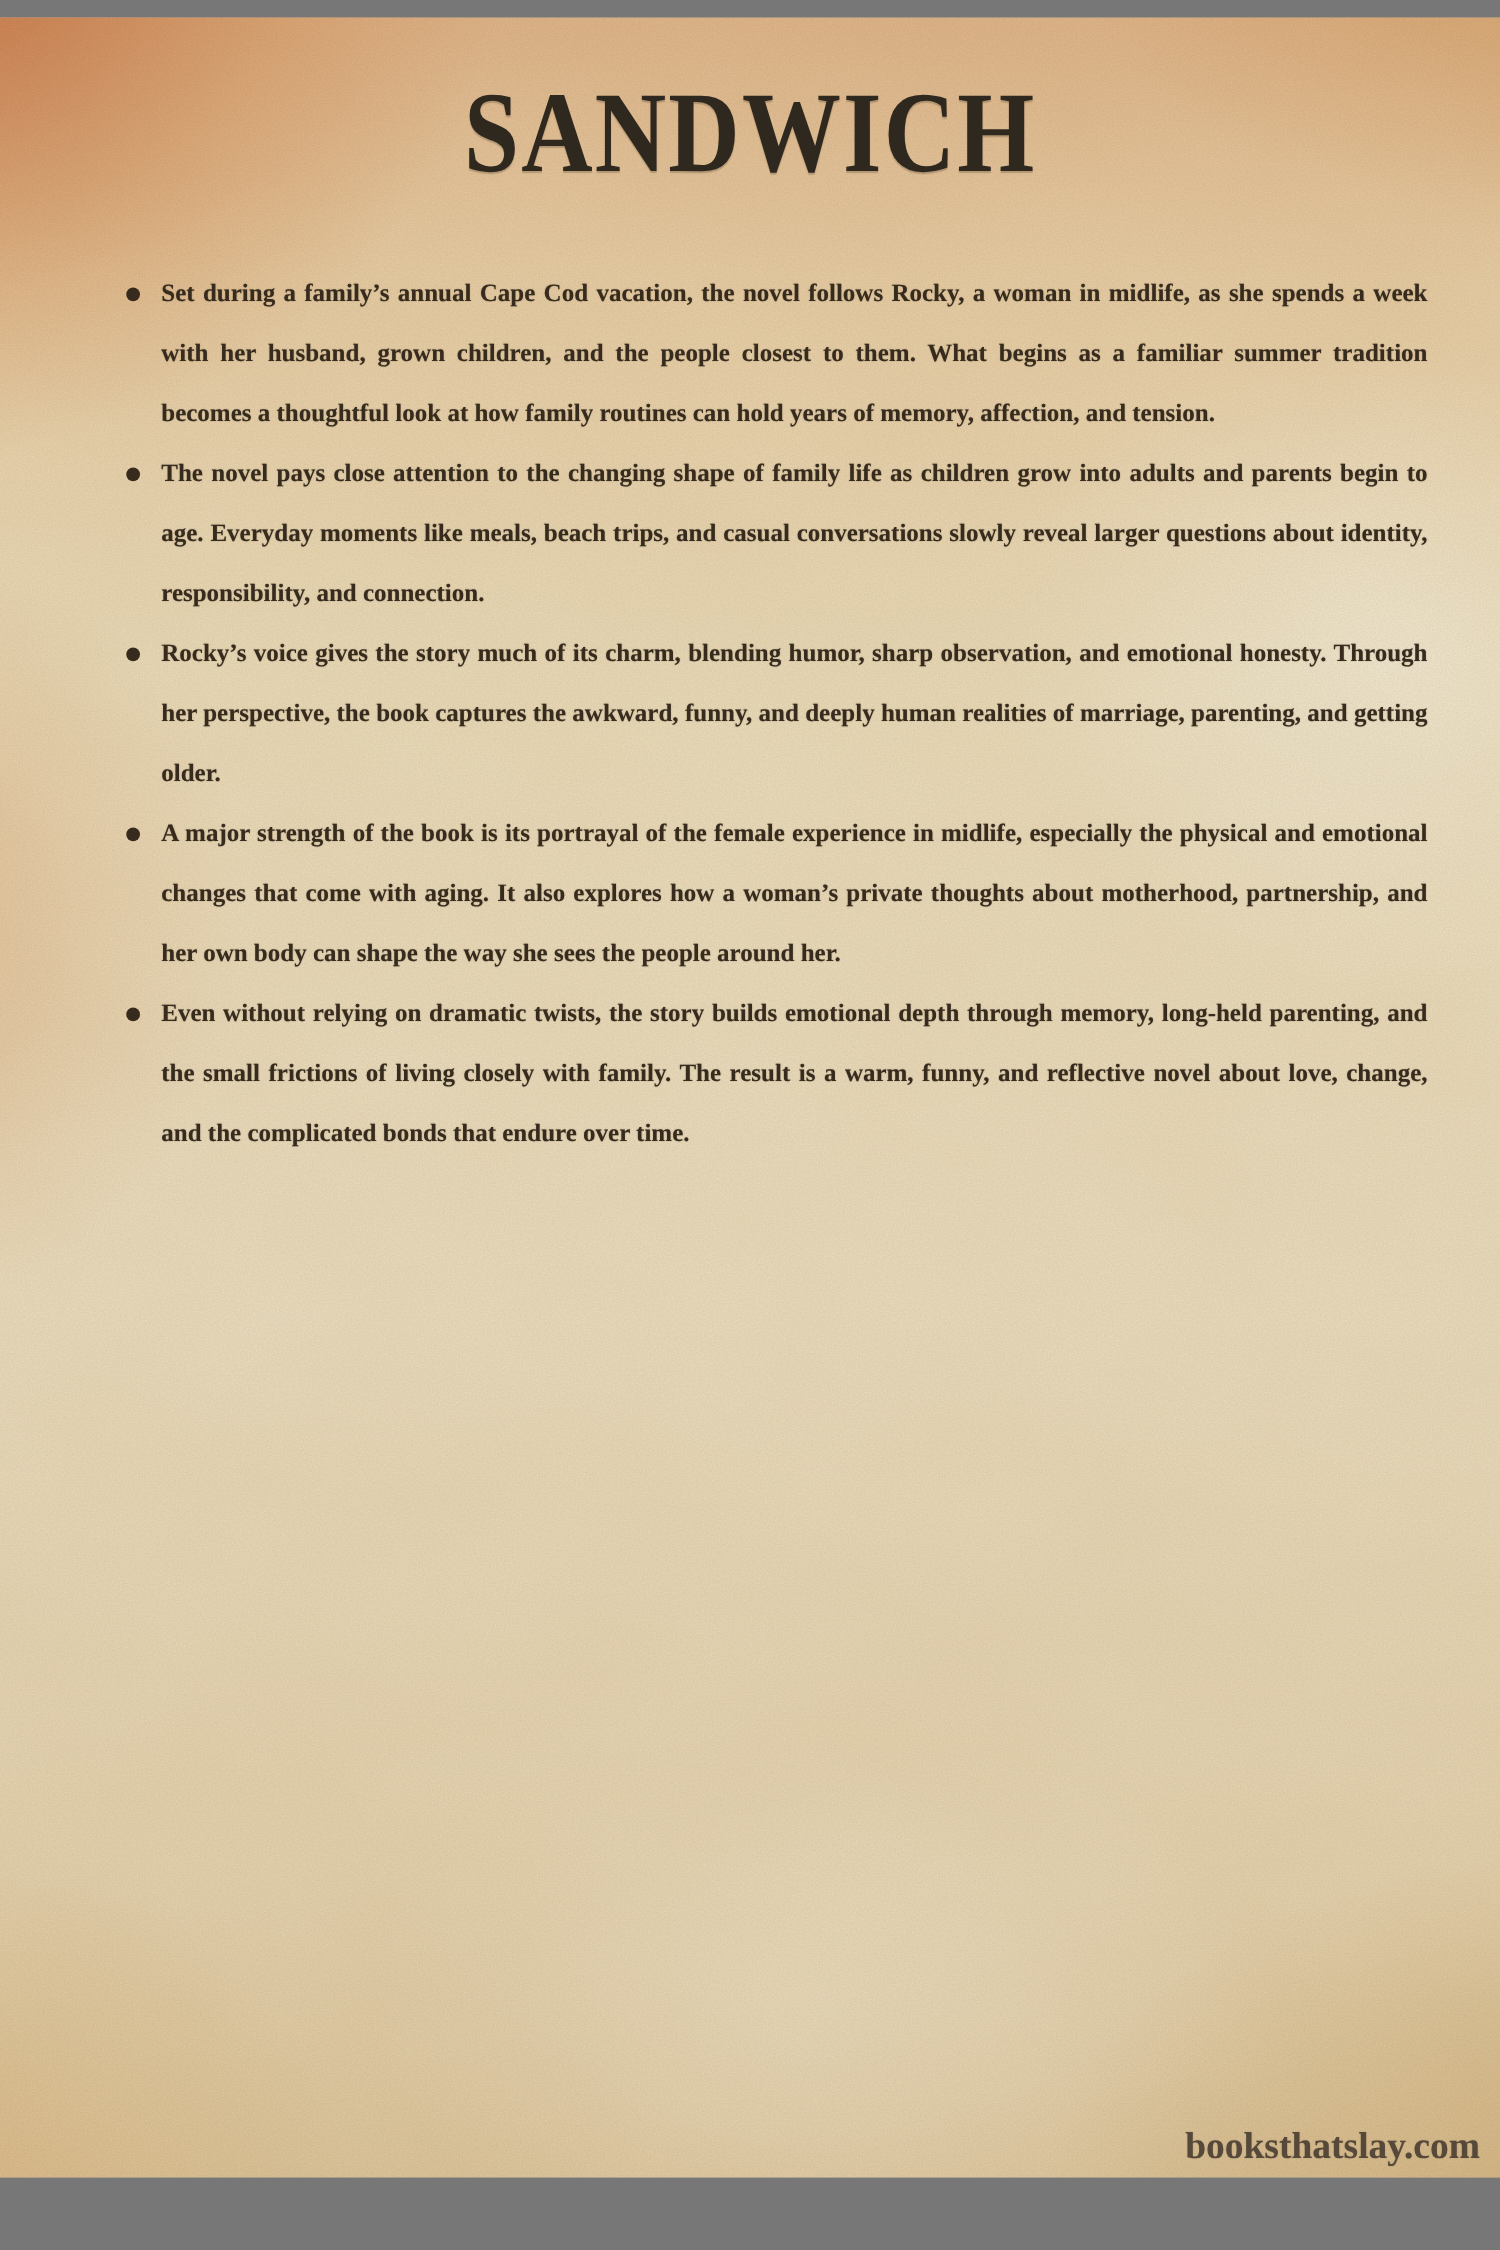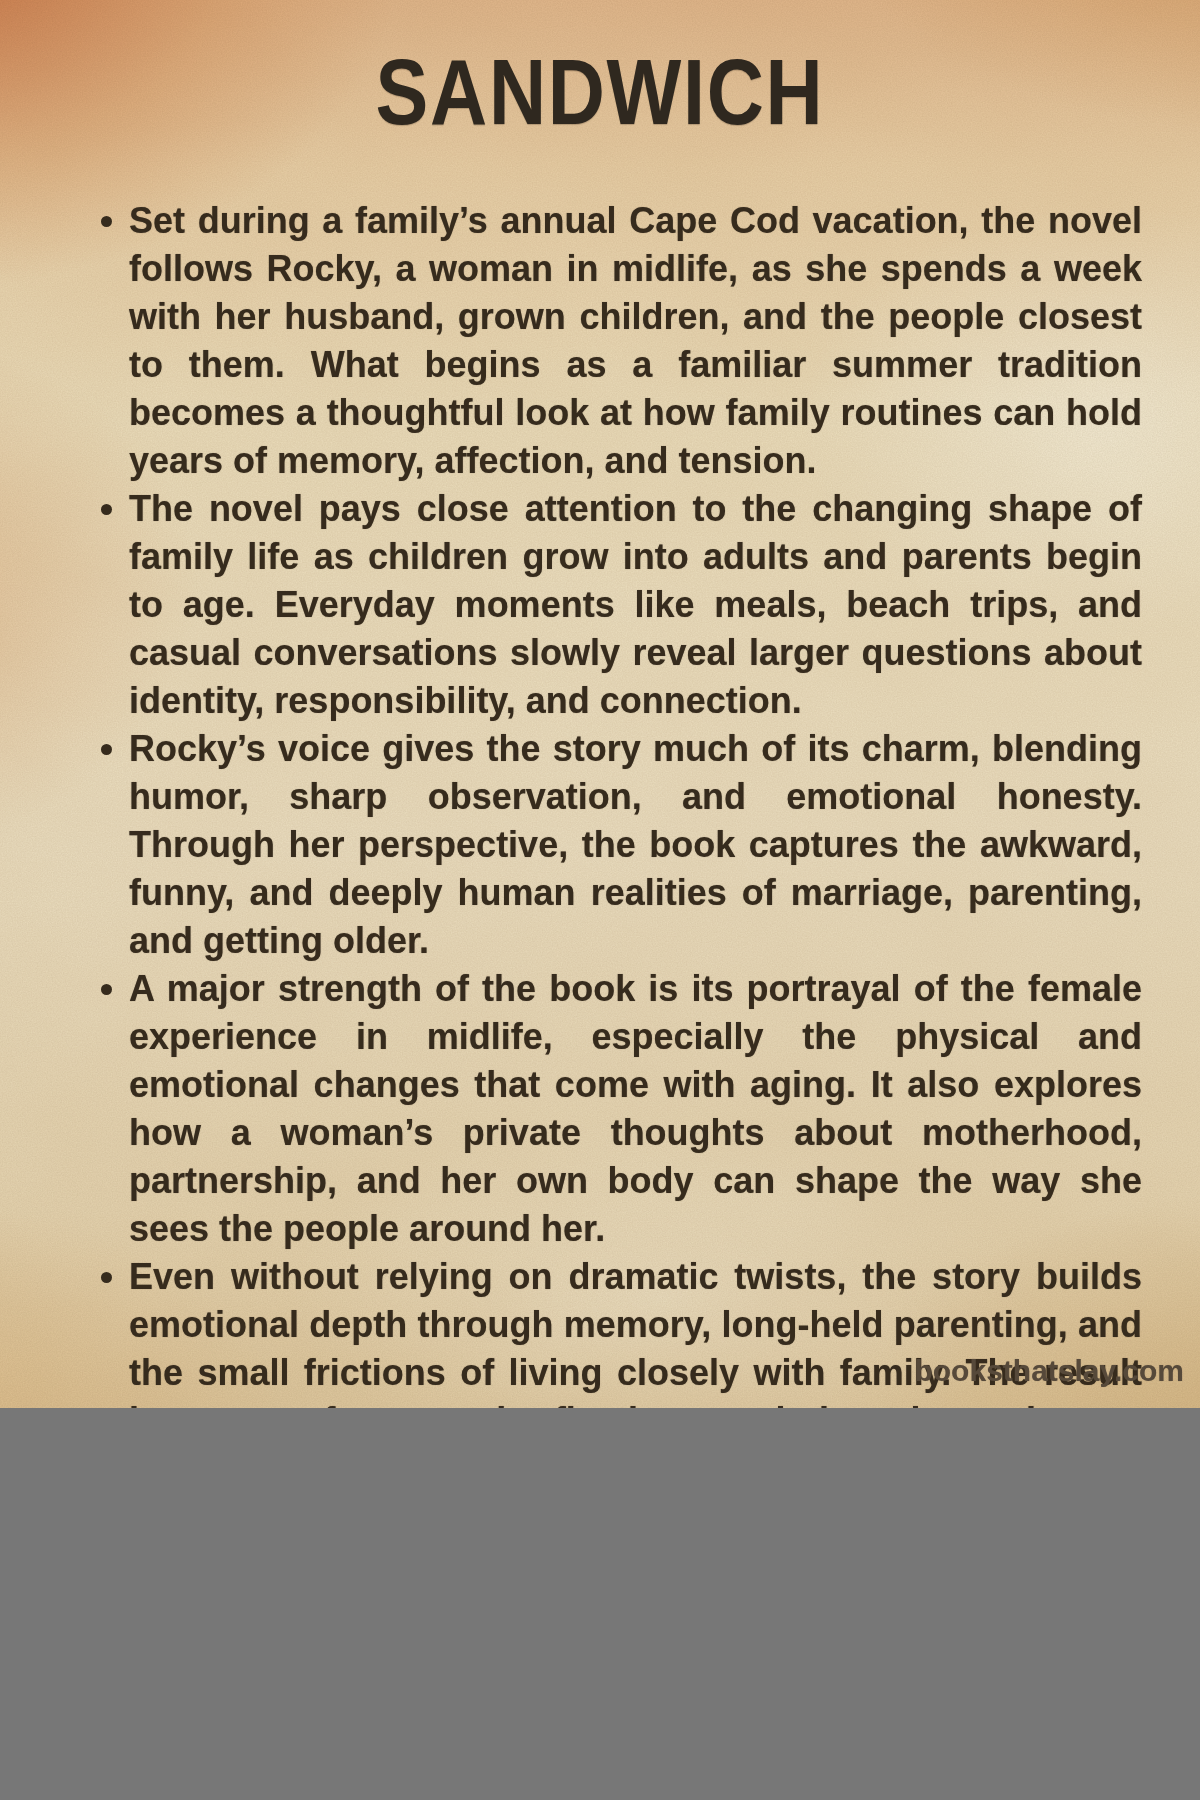--- a/index.html
+++ b/index.html
@@ -6,24 +6,24 @@
     --text:#362b1d;
     --title:#2f281f;
     --footer:#56493a;
     --bg_cream:#ecdfc2;
     --bg_orange:#cf8a58;
   }
   *{margin:0;padding:0;box-sizing:border-box;}
   html,body{background:#777;}
   .page{
     position:relative;
-    width:1200px;height:1408px;
-    margin:0 auto;
+    width:1200px;height:1728px;
+    margin:14px auto;
     overflow:hidden;
-    font-family:Liberation Sans, sans-serif;
+    font-family:Liberation Serif, serif;
     background:
       radial-gradient(ellipse 55% 34% at -6% -4%, rgba(197,106,58,0.85), rgba(212,140,84,0.40) 45%, rgba(212,140,84,0) 72%),
       radial-gradient(ellipse 52% 22% at 106% -6%, rgba(208,148,84,0.55), rgba(208,148,84,0) 70%),
       radial-gradient(ellipse 38% 26% at -10% 42%, rgba(213,150,94,0.42), rgba(213,150,94,0) 70%),
       radial-gradient(ellipse 42% 22% at -6% 101%, rgba(216,170,108,0.40), rgba(216,170,108,0) 70%),
       radial-gradient(ellipse 58% 26% at 110% 103%, rgba(203,162,100,0.52), rgba(203,162,100,0) 72%),
       radial-gradient(ellipse 36% 22% at 92% 30%, rgba(248,244,229,0.55), rgba(248,244,229,0) 70%),
       radial-gradient(ellipse 44% 18% at 55% 92%, rgba(242,234,212,0.50), rgba(242,234,212,0) 70%),
       linear-gradient(180deg,#e2b98e 0%,#e9d0a8 12%,#ecdebd 30%,var(--bg_cream) 60%,#e6d5b2 86%,#dfc9a0 100%);
   }
@@ -44,33 +44,33 @@
     font-size:58px;line-height:1.0;font-weight:700;
     letter-spacing:1px;color:var(--title);
     transform:scaleX(.88);transform-origin:50% 50%;
     text-shadow:0 1px 1px rgba(56,40,24,.22);
   }
   .content{position:relative;margin-top:56px;padding:0 58px 0 96px;}
   .summary-list{list-style:none;}
   .summary-list li{
     position:relative;
     padding-left:33px;
-    font-size:36px;font-weight:700;
+    font-size:20px;font-weight:700;
     line-height:48px;
     color:var(--text);
     text-align:justify;
     text-shadow:0 0 1px rgba(54,43,29,.45);
   }
   .bullet-dot{
     position:absolute;left:5px;top:19px;
     width:11px;height:11px;border-radius:50%;
     background:var(--text);
   }
   .watermark{
-    position:absolute;right:16px;bottom:20px;
+    position:absolute;right:16px;bottom:8px;
     font-size:30px;font-weight:700;
     color:var(--footer);
     text-shadow:0 0 1px rgba(86,73,58,.35);
   }
 </style>
 </head>
 <body>
 
 <div class="page">
 

